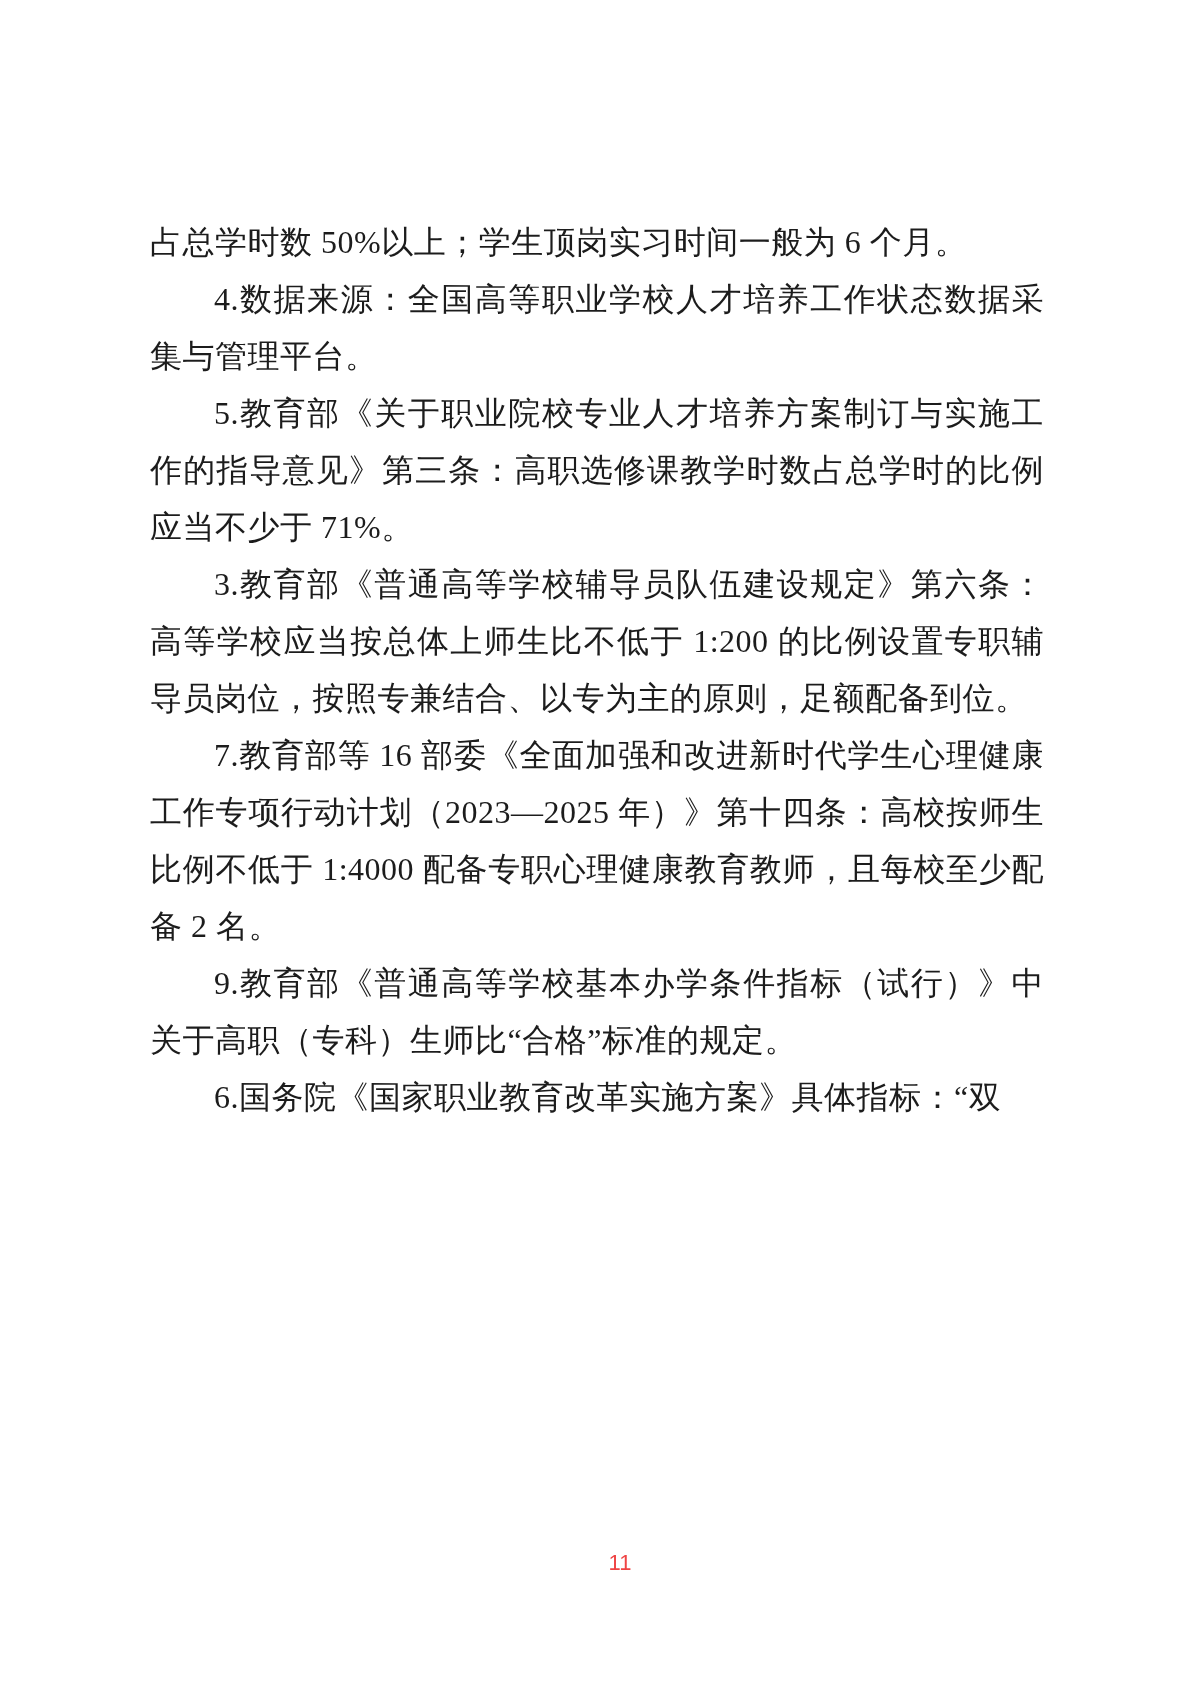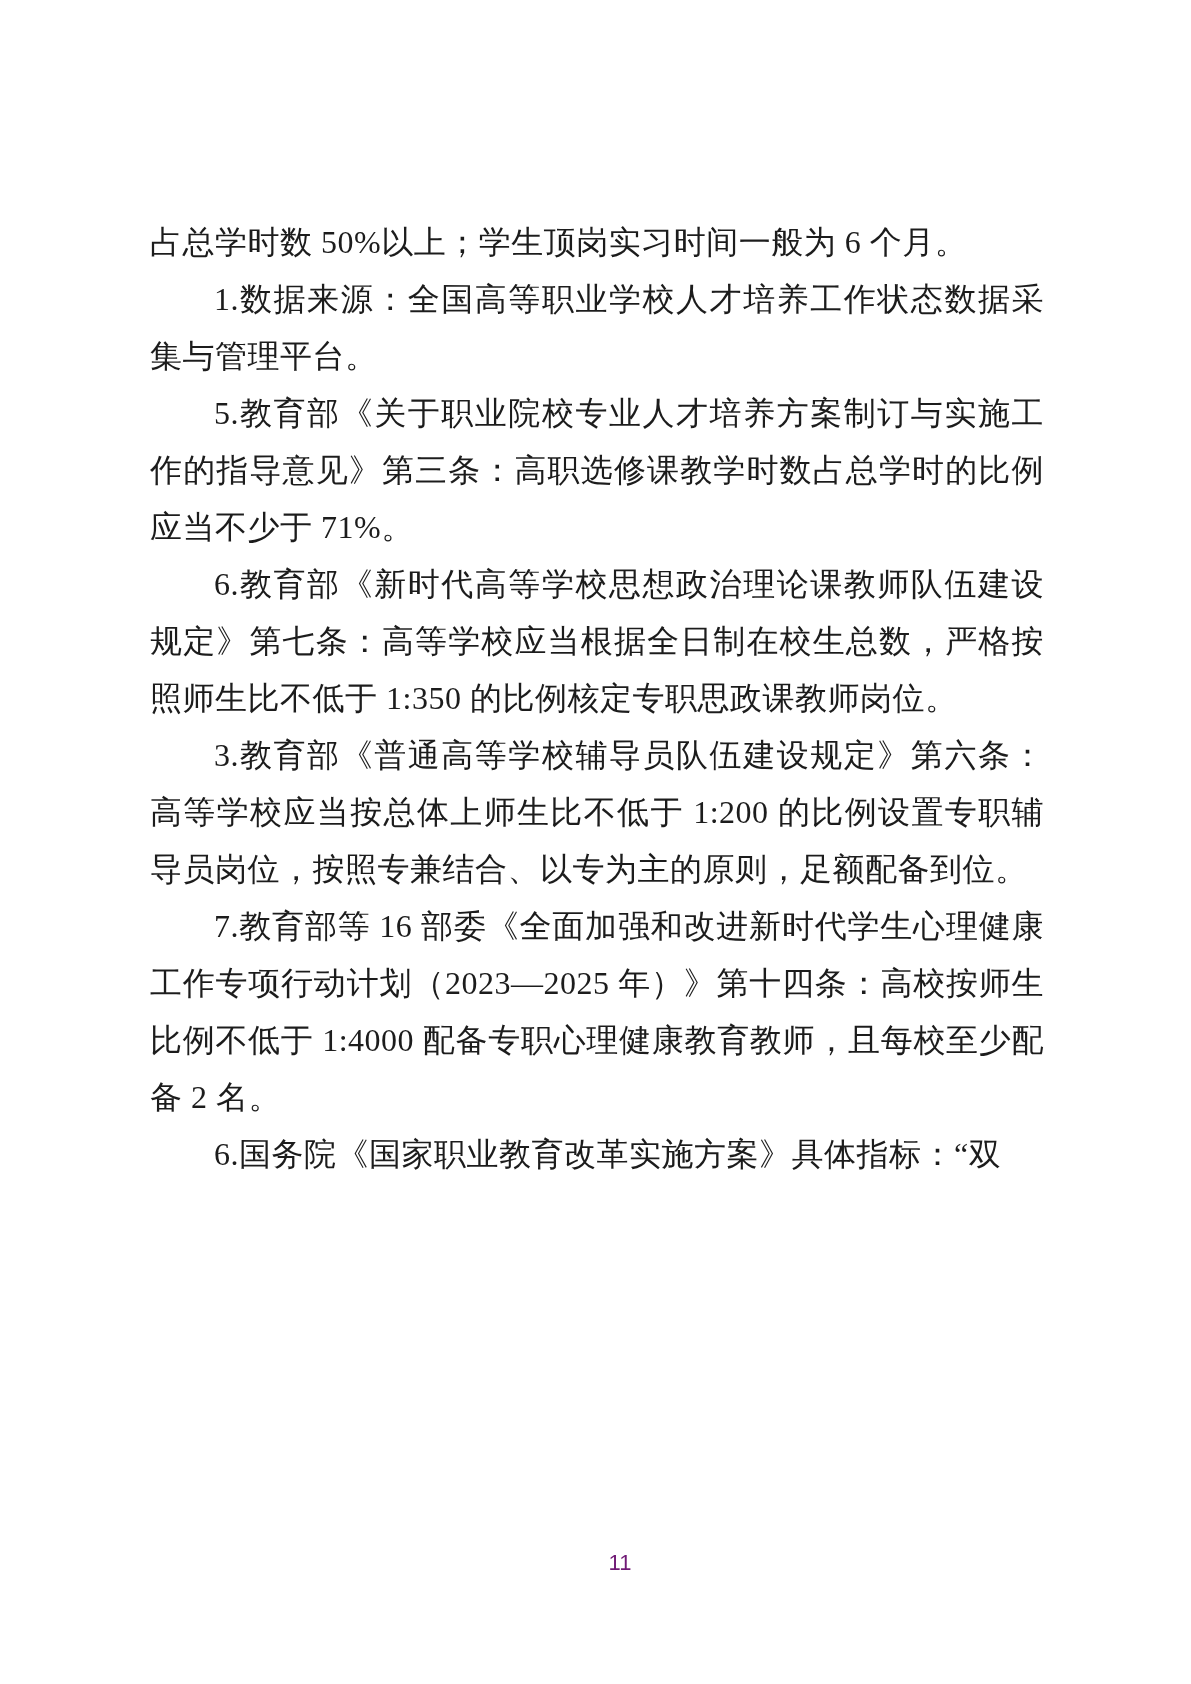--- a/index.html
+++ b/index.html
@@ -36,31 +36,31 @@
   .doc-body p.para.indent {
     text-indent: 2em;
   }
   .page-number {
     position: absolute;
     left: 620px;
     top: 1550px;
     transform: translateX(-50%);
     font-size: 22px;
     line-height: 26px;
-    color: #701a75;
+    color: #ef4444;
     font-family: "Liberation Sans", sans-serif;
   }
 </style>
 </head>
 <body>
 
 <div class="page">
   <div class="doc-body">
       <p class="para">占总学时数 50%以上；学生顶岗实习时间一般为 6 个月。</p>
-      <p class="para indent">1.数据来源：全国高等职业学校人才培养工作状态数据采集与管理平台。</p>
+      <p class="para indent">4.数据来源：全国高等职业学校人才培养工作状态数据采集与管理平台。</p>
       <p class="para indent">5.教育部《关于职业院校专业人才培养方案制订与实施工作的指导意见》第三条：高职选修课教学时数占总学时的比例应当不少于 71%。</p>
-      <p class="para indent">6.教育部《新时代高等学校思想政治理论课教师队伍建设规定》第七条：高等学校应当根据全日制在校生总数，严格按照师生比不低于 1:350 的比例核定专职思政课教师岗位。</p>
       <p class="para indent">3.教育部《普通高等学校辅导员队伍建设规定》第六条：高等学校应当按总体上师生比不低于 1:200 的比例设置专职辅导员岗位，按照专兼结合、以专为主的原则，足额配备到位。</p>
       <p class="para indent">7.教育部等 16 部委《全面加强和改进新时代学生心理健康工作专项行动计划（2023—2025 年）》第十四条：高校按师生比例不低于 1:4000 配备专职心理健康教育教师，且每校至少配备 2 名。</p>
+      <p class="para indent">9.教育部《普通高等学校基本办学条件指标（试行）》中关于高职（专科）生师比“合格”标准的规定。</p>
       <p class="para indent">6.国务院《国家职业教育改革实施方案》具体指标：“双</p>
     </div>
   <div class="page-number">11</div>
 </div>
 
 </body></html>

